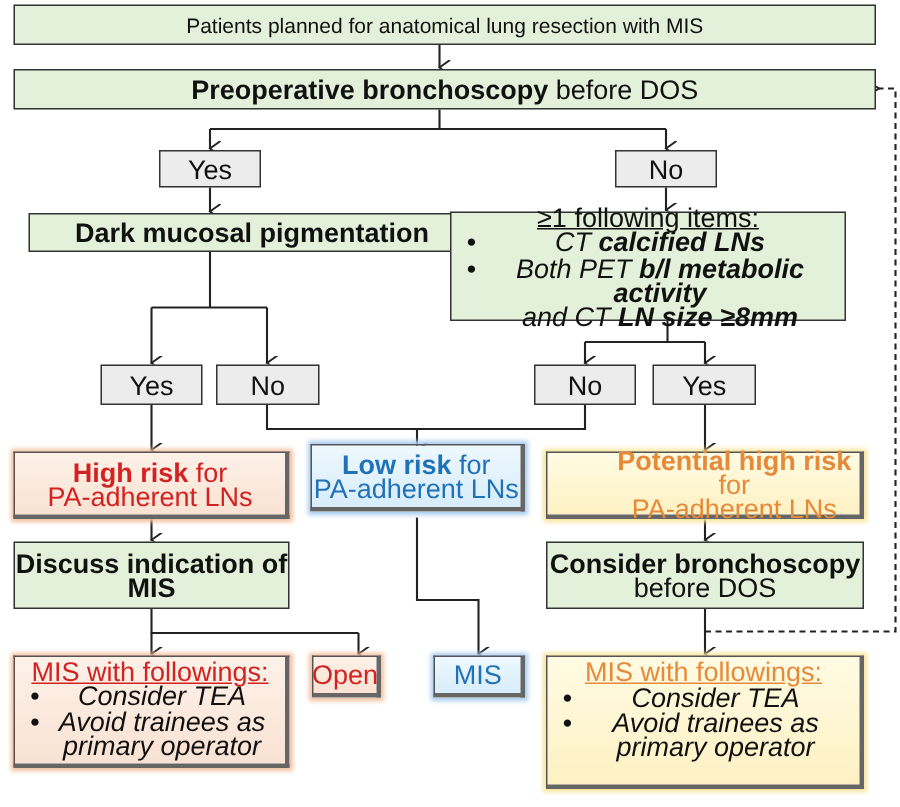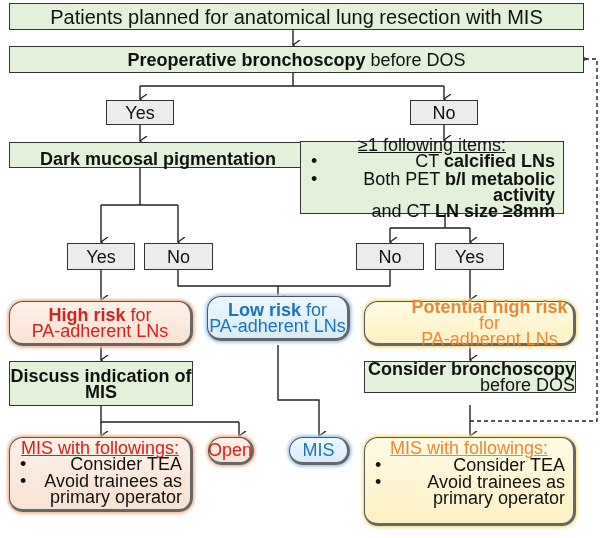--- a/index.html
+++ b/index.html
@@ -6,24 +6,24 @@
   body { width:600px; height:538px; position:relative; overflow:hidden;
          font-family:"Liberation Sans", sans-serif; color:#111; }
   .box { position:absolute; box-sizing:border-box; border:1.5px solid #333;
          display:flex; flex-direction:column; justify-content:center; align-items:center;
          text-align:center; font-size:18px; line-height:16px; }
   .green { background:#e3f0da; }
   .gray { background:#ececec; }
   .pink { background:linear-gradient(#fdf1e8,#f9e2d3); box-shadow:0 0 3px 2px #f2c0a0; border-color:#555; }
   .blue { background:linear-gradient(#eef8fe,#d7ecfa); box-shadow:0 0 3px 2px #a9cdf0; border-color:#555; }
   .yellow { background:linear-gradient(#fffbe3,#fdf1c3); box-shadow:0 0 3px 2px #f6e59a; border-color:#555; }
-  .bevel { border-right:3px solid #666; border-bottom:3px solid #666;border-radius:14px; }
+  .bevel { border-right:3px solid #666; border-bottom:3px solid #666; }
   .b { font-weight:bold; }
   .u { text-decoration:underline; }
-  .list { text-align:right; width:100%; padding:0 8px; box-sizing:border-box; }
+  .list { text-align:center; width:100%; padding:0 8px; box-sizing:border-box;font-style:italic; }
   .li { position:relative; padding-left:16px; }
   .li::before { content:"•"; position:absolute; left:2px; }
   .red { color:#d32222; }
   .bluet { color:#1f72b8; }
   .orange { color:#e68a3a; }
   svg.lines { position:absolute; left:0; top:0; }
 </style>
 </head>
 <body>
 
@@ -57,36 +57,36 @@
     <path d="M470,345 L470,360" marker-end="url(#ah)"></path>
     <path d="M101,405 L101,422 L239,422"></path>
     <path d="M101,422 L101,436" marker-end="url(#ah)"></path>
     <path d="M239,422 L239,436" marker-end="url(#ah)"></path>
     <path d="M278,345 L278,400 L319,400 L319,436" marker-end="url(#ah)"></path>
     <path d="M470,405 L470,436" marker-end="url(#ah)"></path>
     <path d="M470,421 L597,421 L597,59 L586,59" stroke-dasharray="4,3" marker-end="url(#ahl)"></path>
   </g>
 </svg>
 
-<div class="box green" style="left:9px;top:3px;width:575px;height:27px;font-size:20px;">
+<div class="box green" style="left:9px;top:3px;width:575px;height:27px;font-size:14px;">
   <span>Patients planned for anatomical lung resection with MIS</span>
 </div>
 
 <div class="box green" style="left:9px;top:46px;width:575px;height:27px;">
   <div><span class="b">Preoperative bronchoscopy</span><span> before DOS</span></div>
 </div>
 
 <div class="box gray" style="left:106px;top:100px;width:68px;height:25px;">
   <span>Yes</span>
 </div>
 <div class="box gray" style="left:410px;top:100px;width:68px;height:25px;">
   <span>No</span>
 </div>
 
-<div class="box green" style="left:9px;top:142px;width:298px;height:26px;justify-content:flex-end;">
+<div class="box green" style="left:19px;top:142px;width:298px;height:26px;">
   <span class="b">Dark mucosal pigmentation</span>
 </div>
 
 <div class="box green" style="left:300px;top:141px;width:264px;height:73px;">
   <div class="u">≥1 following items:</div>
   <div class="list">
     <div class="li"><span>CT </span><span class="b">calcified LNs</span></div>
     <div class="li" style="margin-top:2px;"><span>Both PET </span><span class="b">b/l metabolic activity</span><br><span>and CT </span><span class="b">LN size ≥8mm</span></div>
   </div>
 </div>
@@ -117,21 +117,21 @@
 <div class="box yellow bevel orange" style="left:364px;top:301px;width:212px;height:45px;padding-left:41px;">
   <div><span class="b">Potential high risk</span><span> for</span></div>
   <div>PA-adherent LNs</div>
 </div>
 
 <div class="box green b" style="left:9px;top:361px;width:184px;height:45px;">
   <div>Discuss indication of</div>
   <div>MIS</div>
 </div>
 
-<div class="box green" style="left:364px;top:361px;width:212px;height:32px;align-items:flex-end;">
+<div class="box green" style="left:364px;top:361px;width:212px;height:45px;">
   <div class="b">Consider bronchoscopy</div>
   <div>before DOS</div>
 </div>
 
 <div class="box pink bevel" style="left:9px;top:437px;width:184px;height:75px;justify-content:flex-start;padding-top:2px;">
   <div class="u red">MIS with followings:</div>
   <div class="list">
     <div class="li">Consider TEA</div>
     <div class="li" style="margin-top:1px;">Avoid trainees as primary operator</div>
   </div>

